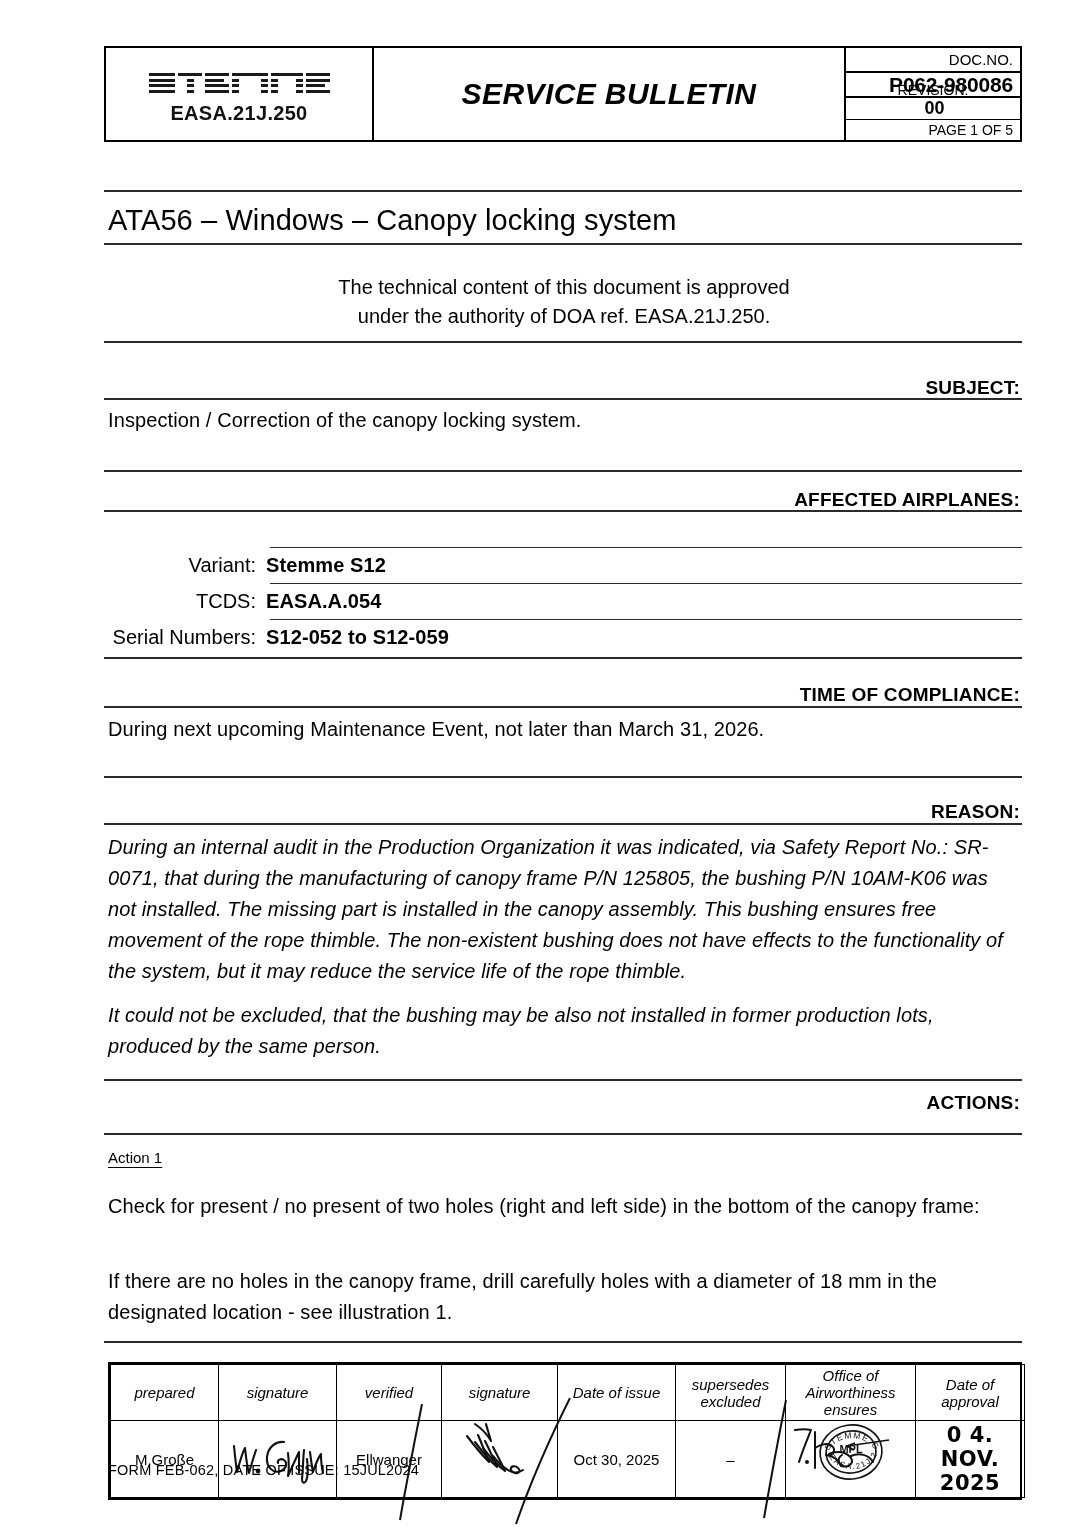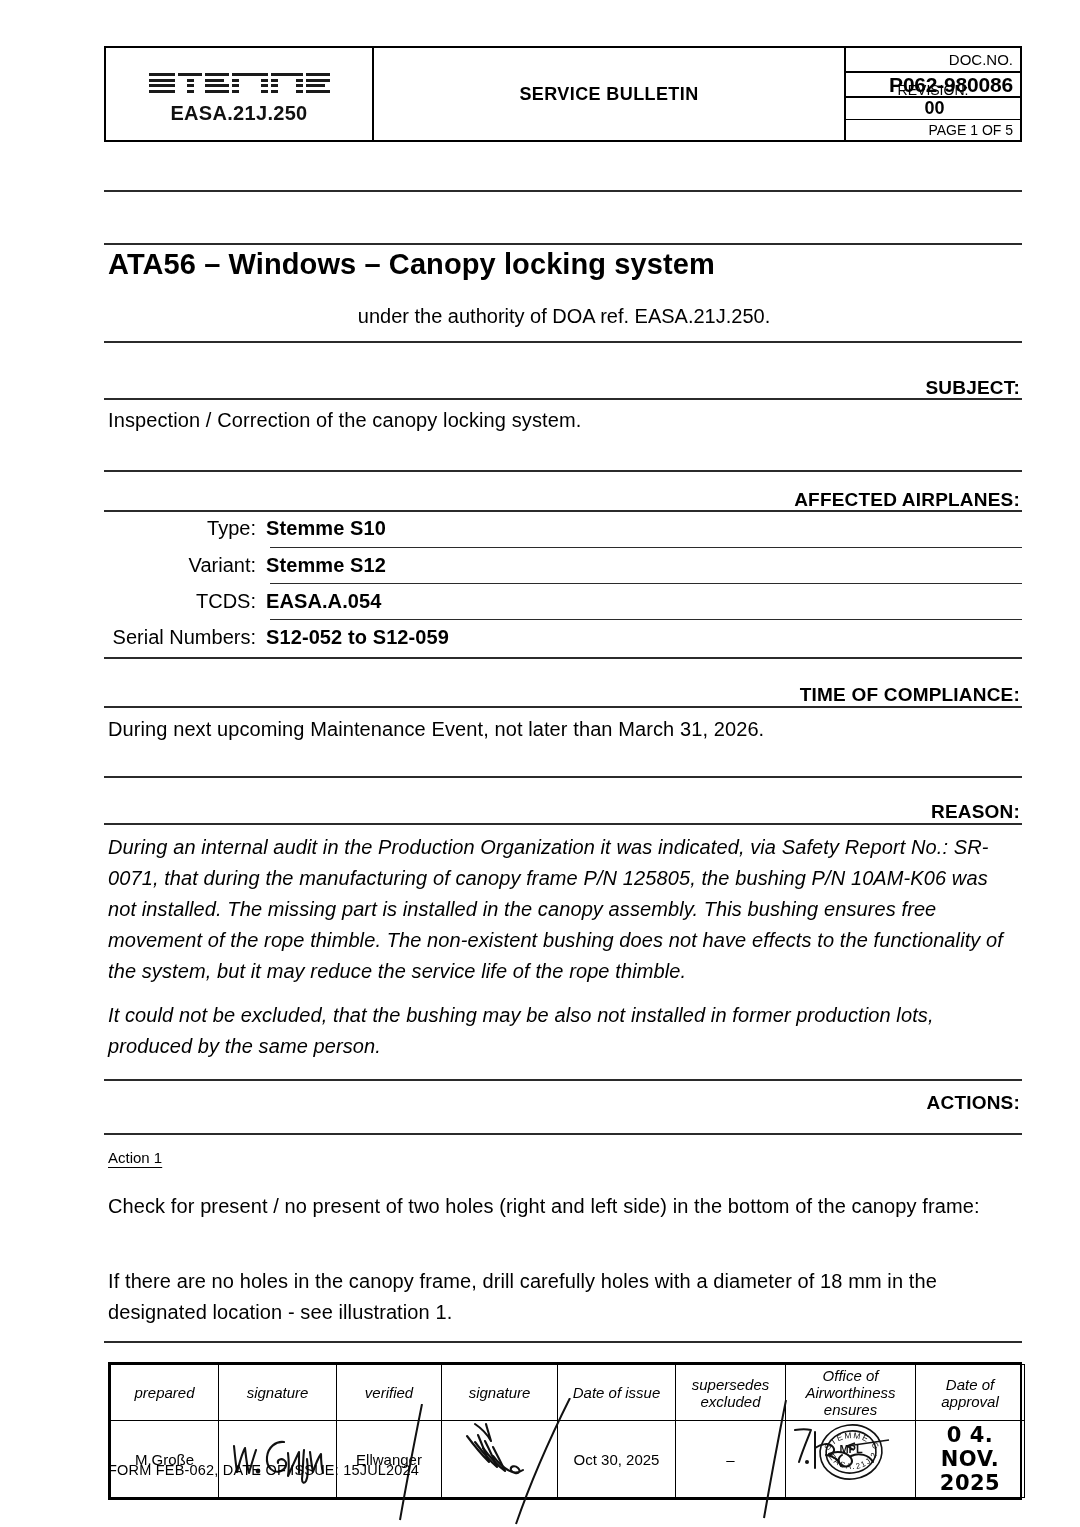--- a/index.html
+++ b/index.html
@@ -72,23 +72,24 @@
 
   .hdr-title-cell {
     flex: 1;
     border-right: 2px solid #000;
     box-sizing: border-box;
     display: flex;
     align-items: center;
     justify-content: center;
   }
   .hdr-title-cell .t {
-    font-size: 18px;
+    font-size: 30px;
     font-weight: bold;
     letter-spacing: 0.4px;
+    font-style: italic;
   }
   .hdr-doc-cell {
     width: 174px;
     box-sizing: border-box;
     display: flex;
     flex-direction: column;
   }
   .doc-row {
     text-align: right;
     padding: 0 7px;
@@ -133,23 +134,22 @@
   .body-txt {
     font-size: 20px;
     line-height: 31px;
     letter-spacing: 0.1px;
   }
   .body-txt.ital {
     font-style: italic;
   }
   .title-big {
     font-size: 29px;
-    font-weight: bold;
+    font-weight: normal;
     letter-spacing: 0.1px;
-    margin-top: 44px;
   }
   .approval {
     text-align: center;
     font-size: 20px;
     line-height: 30px;
   }
   .underlined {
     font-size: 15px;
     text-decoration: underline;
     text-underline-offset: 4px;
@@ -315,37 +315,34 @@
         <span class="rev-val">00</span>
       </div>
       <div class="doc-row r4">PAGE 1 OF 5</div>
     </div>
   </div>
 
   <div class="rule" style="top:190px"></div>
   <div class="blk title-big" style="top:204px">ATA56 – Windows – Canopy locking system</div>
   <div class="rule" style="top:243px"></div>
 
+  <div class="blk approval" style="top:272px">The technical content of this document is approved</div>
   <div class="blk approval" style="top:301px">under the authority of DOA ref. EASA.21J.250.</div>
 
   <div class="rule" style="top:341px"></div>
 
   <div class="blk sec-head" style="top:377px">SUBJECT:</div>
   <div class="rule" style="top:398px"></div>
   <div class="blk body-txt" style="top:405px">Inspection / Correction of the canopy locking system.</div>
 
   <div class="rule" style="top:470px"></div>
 
   <div class="blk sec-head" style="top:489px">AFFECTED AIRPLANES:</div>
   <div class="rule" style="top:510px"></div>
 
-  <div class="aa-row" style="top:517px">
-    <div class="aa-label">Type:</div>
-    <div class="aa-value">Stemme S10</div>
-  </div>
   <div class="rule indent thin" style="top:547px"></div>
 
   <div class="aa-row" style="top:554px">
     <div class="aa-label">Variant:</div>
     <div class="aa-value">Stemme S12</div>
   </div>
   <div class="rule indent thin" style="top:583px"></div>
 
   <div class="aa-row" style="top:590px">
     <div class="aa-label">TCDS:</div>

